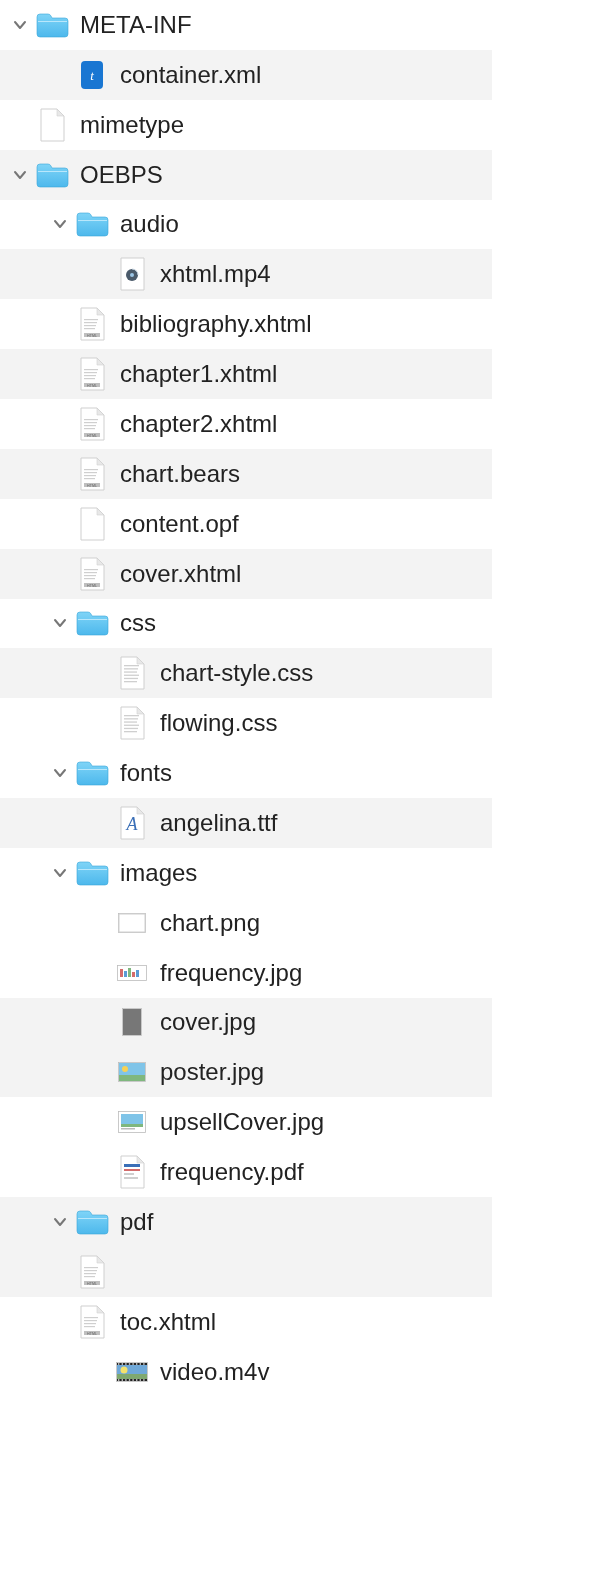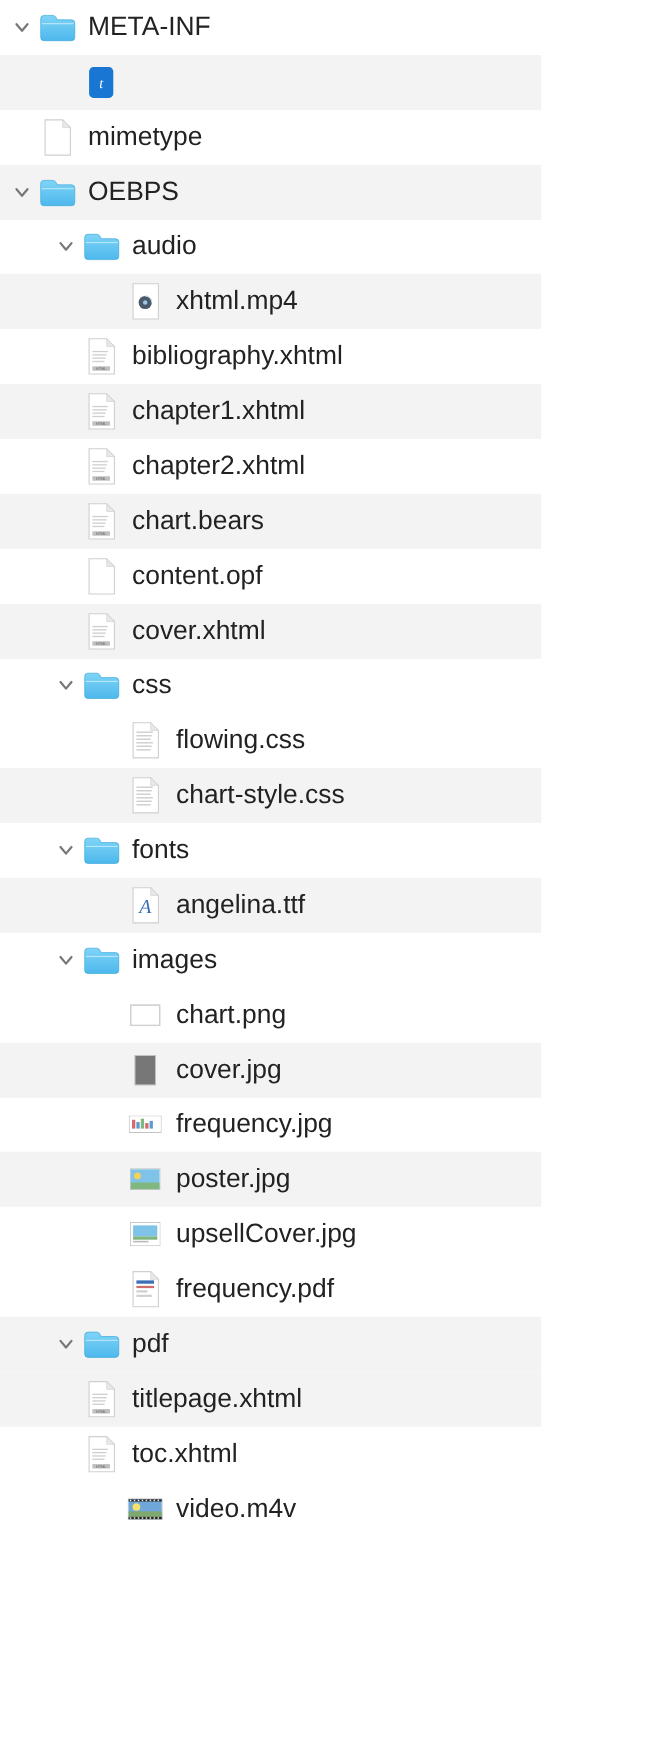--- a/index.html
+++ b/index.html
@@ -46,20 +46,21 @@
     </div>
     <div class="row alt">
       <span class="indent"></span>
       <span class="no-arrow"></span>
       <span class="iconwrap">
         <svg width="28" height="34" viewBox="0 0 28 34">      
           <rect x="3" y="3" width="22" height="28" rx="4" fill="#1976d2"></rect>      
           <text x="14" y="22" font-size="13" font-family="Georgia,serif" font-style="italic" fill="#fff" text-anchor="middle">t</text>
         </svg>
       </span>
+      <span class="label">container.xml</span>
     </div>
     <div class="row">
       <span class="no-arrow"></span>
       <span class="iconwrap">
         <svg width="28" height="34" viewBox="0 0 28 34">  
           <path d="M3 1 L19 1 L26 8 L26 33 L3 33 Z" fill="#ffffff" stroke="#cfcfcf" stroke-width="1"></path>  
           <path d="M19 1 L19 8 L26 8 Z" fill="#e8e8e8" stroke="#d0d0d0" stroke-width="0.6"></path>
         </svg>
       </span>
       <span class="label">mimetype</span>
@@ -229,55 +230,55 @@
               <stop offset="0" stop-color="#7fd4f7"></stop>
               <stop offset="1" stop-color="#4db8ec"></stop>
             </linearGradient>
           </defs>  
           <path d="M2 6 Q2 3 5 3 L13 3 Q15 3 16 5 L17 7 L30 7 Q33 7 33 10 L33 23 Q33 26 30 26 L5 26 Q2 26 2 23 Z" fill="url(#fg)" stroke="#39a6d9" stroke-width="0.6"></path>  
           <rect x="3" y="10" width="29" height="1" fill="#b9e7fb"></rect>  
         </svg>
       </span>
       <span class="label">css</span>
     </div>
-    <div class="row">
+    <div class="row alt">
       <span class="indent"></span>
       <span class="indent"></span>
       <span class="no-arrow"></span>
       <span class="iconwrap">
         <svg width="28" height="34" viewBox="0 0 28 34">  
           <path d="M3 1 L19 1 L26 8 L26 33 L3 33 Z" fill="#ffffff" stroke="#cfcfcf" stroke-width="1"></path>  
           <path d="M19 1 L19 8 L26 8 Z" fill="#e8e8e8" stroke="#d0d0d0" stroke-width="0.6"></path>
           <rect x="6" y="9" width="15" height="1.3" fill="#cfcfcf"></rect>
           <rect x="6" y="12.2" width="14" height="1.3" fill="#cfcfcf"></rect>
           <rect x="6" y="15.4" width="13" height="1.3" fill="#cfcfcf"></rect>
           <rect x="6" y="18.6" width="15" height="1.3" fill="#cfcfcf"></rect>
           <rect x="6" y="21.8" width="14" height="1.3" fill="#cfcfcf"></rect>
           <rect x="6" y="25" width="13" height="1.3" fill="#cfcfcf"></rect>
         </svg>
       </span>
-      <span class="label">flowing.css</span>
-    </div>
-    <div class="row alt">
+      <span class="label">chart-style.css</span>
+    </div>
+    <div class="row">
       <span class="indent"></span>
       <span class="indent"></span>
       <span class="no-arrow"></span>
       <span class="iconwrap">
         <svg width="28" height="34" viewBox="0 0 28 34">  
           <path d="M3 1 L19 1 L26 8 L26 33 L3 33 Z" fill="#ffffff" stroke="#cfcfcf" stroke-width="1"></path>  
           <path d="M19 1 L19 8 L26 8 Z" fill="#e8e8e8" stroke="#d0d0d0" stroke-width="0.6"></path>
           <rect x="6" y="9" width="15" height="1.3" fill="#cfcfcf"></rect>
           <rect x="6" y="12.2" width="14" height="1.3" fill="#cfcfcf"></rect>
           <rect x="6" y="15.4" width="13" height="1.3" fill="#cfcfcf"></rect>
           <rect x="6" y="18.6" width="15" height="1.3" fill="#cfcfcf"></rect>
           <rect x="6" y="21.8" width="14" height="1.3" fill="#cfcfcf"></rect>
           <rect x="6" y="25" width="13" height="1.3" fill="#cfcfcf"></rect>
         </svg>
       </span>
-      <span class="label">chart-style.css</span>
+      <span class="label">flowing.css</span>
     </div>
     <div class="row">
       <span class="indent"></span>
       <span class="disclosure">
         <svg width="16" height="16" viewBox="0 0 16 16">
           <path d="M3 5 L8 11 L13 5" fill="none" stroke="#777" stroke-width="2" stroke-linecap="round" stroke-linejoin="round"></path>
         </svg>
       </span>
       <span class="iconwrap">
         <svg width="34" height="28" viewBox="0 0 34 28">  
@@ -331,32 +332,20 @@
       <span class="indent"></span>
       <span class="indent"></span>
       <span class="no-arrow"></span>
       <span class="iconwrap">
         <svg width="28" height="20" viewBox="-1 -1 28 20">  
           <rect x="-0.5" y="-0.5" width="27" height="19" fill="#fff" stroke="#bcbcbc" stroke-width="0.8"></rect>  
           <rect x="0" y="0" width="26" height="18" fill="#fff" stroke="#d0d0d0"></rect>
         </svg>
       </span>
       <span class="label">chart.png</span>
-    </div>
-    <div class="row alt">
-      <span class="indent"></span>
-      <span class="indent"></span>
-      <span class="no-arrow"></span>
-      <span class="iconwrap">
-        <svg width="20" height="28" viewBox="-1 -1 20 28">  
-          <rect x="-0.5" y="-0.5" width="19" height="27" fill="#fff" stroke="#bcbcbc" stroke-width="0.8"></rect>  
-          <rect x="0" y="0" width="18" height="26" fill="#777"></rect>
-        </svg>
-      </span>
-      <span class="label">cover.jpg</span>
     </div>
     <div class="row">
       <span class="indent"></span>
       <span class="indent"></span>
       <span class="no-arrow"></span>
       <span class="iconwrap">
         <svg width="30" height="16" viewBox="-1 -1 30 16">  
           <rect x="-0.5" y="-0.5" width="29" height="15" fill="#fff" stroke="#bcbcbc" stroke-width="0.8"></rect>  
           <rect x="0" y="0" width="28" height="14" fill="#fff"></rect>
           <rect x="2" y="3" width="3" height="8" fill="#d36b6b"></rect>
@@ -366,20 +355,32 @@
           <rect x="18" y="4" width="3" height="7" fill="#5a9bd5"></rect>
         </svg>
       </span>
       <span class="label">frequency.jpg</span>
     </div>
     <div class="row alt">
       <span class="indent"></span>
       <span class="indent"></span>
       <span class="no-arrow"></span>
       <span class="iconwrap">
+        <svg width="20" height="28" viewBox="-1 -1 20 28">  
+          <rect x="-0.5" y="-0.5" width="19" height="27" fill="#fff" stroke="#bcbcbc" stroke-width="0.8"></rect>  
+          <rect x="0" y="0" width="18" height="26" fill="#777"></rect>
+        </svg>
+      </span>
+      <span class="label">cover.jpg</span>
+    </div>
+    <div class="row alt">
+      <span class="indent"></span>
+      <span class="indent"></span>
+      <span class="no-arrow"></span>
+      <span class="iconwrap">
         <svg width="28" height="20" viewBox="-1 -1 28 20">  
           <rect x="-0.5" y="-0.5" width="27" height="19" fill="#fff" stroke="#bcbcbc" stroke-width="0.8"></rect>  
           <rect x="0" y="0" width="26" height="18" fill="#7fc4e8"></rect>
           <rect x="0" y="12" width="26" height="6" fill="#7fb77e"></rect>
           <circle cx="6" cy="6" r="3" fill="#f7d154"></circle>
         </svg>
       </span>
       <span class="label">poster.jpg</span>
     </div>
     <div class="row">
@@ -442,21 +443,20 @@
           <path d="M3 1 L19 1 L26 8 L26 33 L3 33 Z" fill="#ffffff" stroke="#cfcfcf" stroke-width="1"></path>  
           <path d="M19 1 L19 8 L26 8 Z" fill="#e8e8e8" stroke="#d0d0d0" stroke-width="0.6"></path>
           <rect x="6" y="12" width="14" height="1.2" fill="#cfcfcf"></rect>
           <rect x="6" y="15" width="13" height="1.2" fill="#cfcfcf"></rect>
           <rect x="6" y="18" width="12" height="1.2" fill="#cfcfcf"></rect>
           <rect x="6" y="21" width="11" height="1.2" fill="#cfcfcf"></rect>
           <rect x="6" y="26" width="16" height="4" fill="#bfbfbf"></rect>
           <text x="14" y="29.5" font-size="3.6" fill="#666" text-anchor="middle" font-family="Arial">HTML</text>
         </svg>
       </span>
-      <span class="label">titlepage.xhtml</span>
     </div>
     <div class="row">
       <span class="indent"></span>
       <span class="no-arrow"></span>
       <span class="iconwrap">
         <svg width="28" height="34" viewBox="0 0 28 34">  
           <path d="M3 1 L19 1 L26 8 L26 33 L3 33 Z" fill="#ffffff" stroke="#cfcfcf" stroke-width="1"></path>  
           <path d="M19 1 L19 8 L26 8 Z" fill="#e8e8e8" stroke="#d0d0d0" stroke-width="0.6"></path>
           <rect x="6" y="12" width="14" height="1.2" fill="#cfcfcf"></rect>
           <rect x="6" y="15" width="13" height="1.2" fill="#cfcfcf"></rect>

